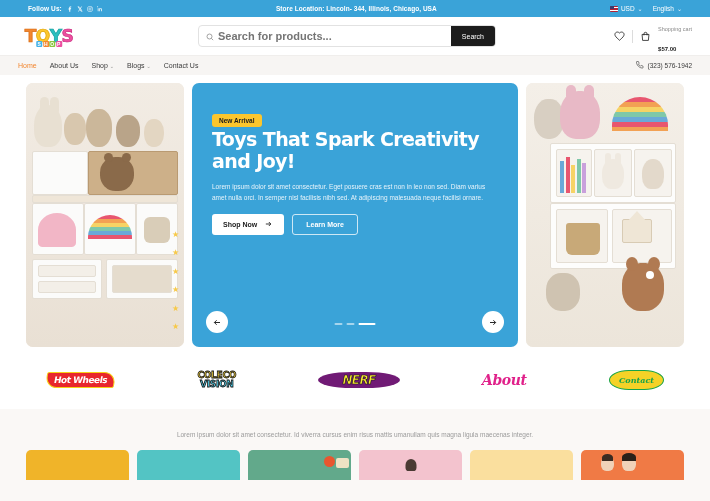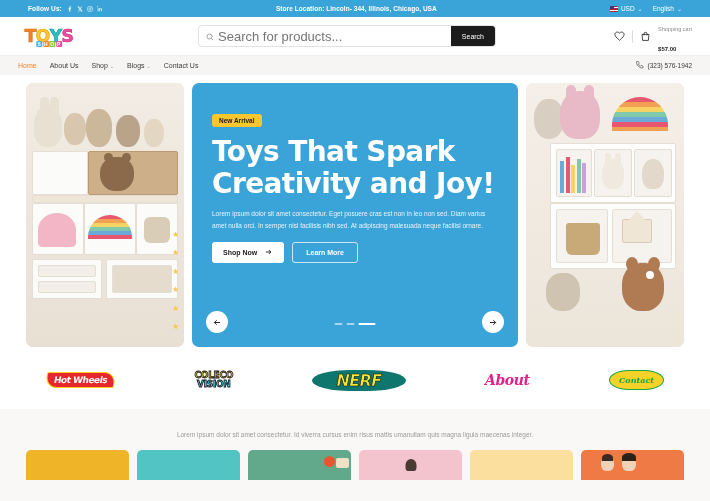--- a/index.html
+++ b/index.html
@@ -45,22 +45,22 @@
   .logo-shop { position:absolute; bottom:1px; left:50%; transform:translateX(-50%);
                display:flex; gap:0.5px; }
   .logo-shop i { font-style:normal; font-size:5px; font-weight:bold; color:#fff;
                  width:6px; height:6px; line-height:6px; text-align:center; border-radius:1px; }
   .sh1{background:#45b2e8;} .sh2{background:#f2862f;} .sh3{background:#8bc53f;} .sh4{background:#ec4fa0;}
 
   .searchwrap { flex:1; display:flex; justify-content:center; }
   .searchbox { width:298px; height:22px; display:flex; align-items:center;
                border:1px solid #e2e2e2; border-radius:4px; background:#fff; overflow:hidden; }
   .searchbox .mag { margin:0 4px 0 7px; flex:none; }
-  .searchbox input { flex:1; border:none; outline:none; font-size:13px; color:#9a9a9a;
-                     font-family:"Liberation Sans", sans-serif; background:transparent; }
+  .searchbox input { flex:1; border:none; outline:none; font-size:11px; color:#9a9a9a;
+                     font-family:"Liberation Sans", sans-serif; background:transparent;font-weight:bold; }
   .search-btn { background:#1c1c1c; color:#fff; font-size:7px; height:22px;
                 padding:0 11px; border:none; cursor:pointer; display:flex; align-items:center;
                 font-family:"Liberation Sans", sans-serif; }
 
   .hdr-right { display:flex; align-items:center; gap:7px; }
   .icobtn { display:flex; align-items:center; justify-content:center; cursor:pointer; }
   .vdiv { width:1px; height:13px; background:#dcdcdc; }
   .cartinfo { line-height:1.25; }
   .cartinfo .c1 { font-size:5.5px; color:#8a8a8a; }
   .cartinfo .c2 { font-size:6px; color:#222; font-weight:bold; }
@@ -90,21 +90,21 @@
   .starstrip { position:absolute; right:3px; top:54%; width:11px; height:42%;
                display:flex; flex-direction:column; align-items:center; justify-content:space-around; }
   .starstrip span { color:#f7c948; font-size:8px; line-height:1; }
 
   .rainbow { position:absolute; border-radius:100px 100px 0 0; }
 
   
   .badge { display:inline-block; background:#fcc62d; color:#1b1b1b; font-size:6.5px;
            font-weight:bold; padding:3px 7px; border-radius:3px; }
   .hero-h1 { color:#fff; font-family:"DejaVu Sans", sans-serif; font-weight:bold;
-             font-size:28px; line-height:1.15; letter-spacing:-0.6px; margin-top:9px; max-width:295px; }
+             font-size:19px; line-height:1.15; letter-spacing:-0.6px; margin-top:2px; max-width:295px; }
   .hero-p { color:#e8f4fb; font-size:6.5px; line-height:1.75; margin-top:8px; max-width:296px; }
   .hero-btns { display:flex; gap:8px; margin-top:11px; }
   .btn-w { background:#fff; color:#1b1b1b; font-size:7px; font-weight:bold;
            padding:6px 11px; border-radius:3px; display:flex; align-items:center; gap:7px;
            border:none; cursor:pointer; font-family:"Liberation Sans", sans-serif; }
   .btn-o { background:transparent; color:#fff; font-size:7px; font-weight:bold;
            padding:6px 13px; border-radius:3px; border:1px solid rgba(255,255,255,.75);
            cursor:pointer; font-family:"Liberation Sans", sans-serif; }
   .arrowbtn { position:absolute; bottom:14px; width:22px; height:22px; border-radius:50%;
               background:#fff; display:flex; align-items:center; justify-content:center;
@@ -122,22 +122,22 @@
   .brands { display:flex; align-items:center; justify-content:space-between;
             padding:20px 46px 16px 46px; }
   .brand { height:26px; display:flex; align-items:center; justify-content:center; }
 
   .hw { transform:skewX(-10deg); background:#e8262d; color:#fff; font-family:"DejaVu Sans", sans-serif;
         font-weight:bold; font-size:9px; letter-spacing:-0.5px; padding:2px 7px;
         border-radius:2px 12px 2px 12px; border:1px solid #f7d117; }
   .cvlogo { font-family:"DejaVu Sans", sans-serif; font-weight:bold; font-size:9px; line-height:9px;
             color:#f4d13d; -webkit-text-stroke:0.8px #111; text-align:center; letter-spacing:-0.3px; }
   .cvlogo .two { color:#53d4ef; }
-  .nerf { background:#0f766e; color:#f7e733; font-family:"DejaVu Sans", sans-serif; font-weight:bold;
-          font-size:16px; font-style:italic; padding:1px 24px; border-radius:50%/60%;
+  .nerf { background:#701a75; color:#f7e733; font-family:"DejaVu Sans", sans-serif; font-weight:bold;
+          font-size:12px; font-style:italic; padding:1px 24px; border-radius:50%/60%;
           -webkit-text-stroke:0.6px #111; letter-spacing:-0.6px; }
   .barbie { font-family:"DejaVu Serif", serif; font-style:italic; font-weight:bold;
             font-size:14px; color:#e0218a; letter-spacing:-0.4px; }
   .trus { font-family:"DejaVu Sans", sans-serif; font-weight:bold; font-size:10px;
           display:flex; align-items:center; letter-spacing:-0.4px; }
   .trus .t1{color:#e8262d;} .trus .t2{color:#0db14b;}
   .star { position:relative; width:13px; height:13px; background:#00a3e0; margin:0 1px;
           clip-path:polygon(50% 0%,61% 35%,98% 35%,68% 57%,79% 91%,50% 70%,21% 91%,32% 57%,2% 35%,39% 35%);
           display:flex; align-items:center; justify-content:center; }
   .star b { color:#fff; font-size:7px; line-height:1; margin-top:1px; }

